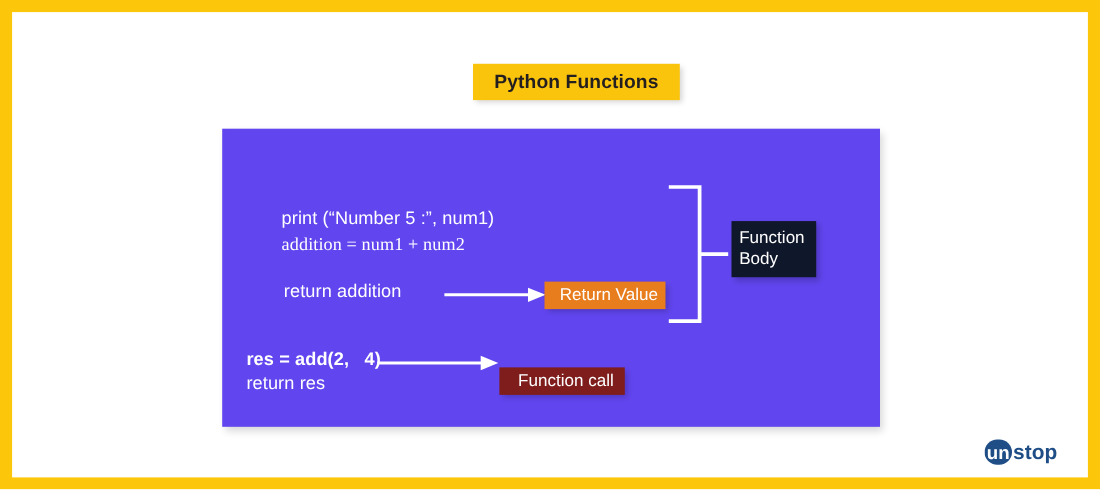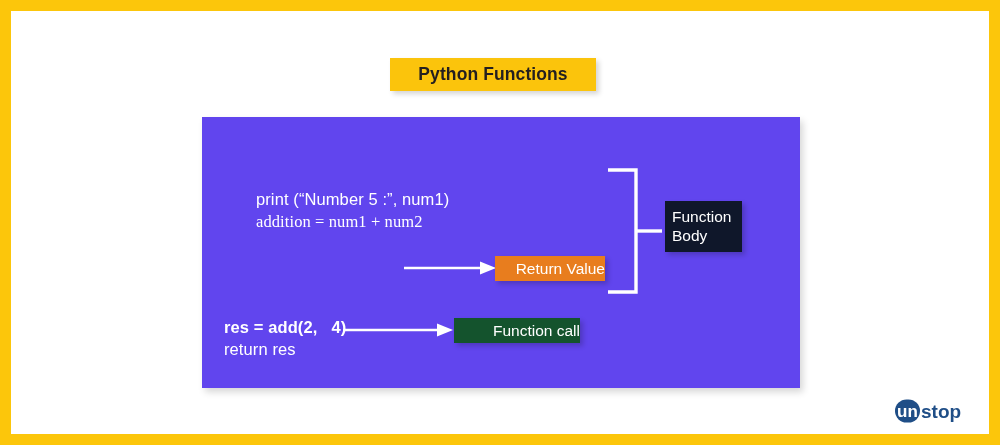--- a/index.html
+++ b/index.html
@@ -24,23 +24,23 @@
     left: 0; top: 0;
     width: 1000px;
     height: 445px;
     box-sizing: border-box;
     border: 11px solid #FCC60B;
     pointer-events: none;
   }
   
   #title-banner {
     position: absolute;
-    left: 390px;
+    left: 430px;
     top: 58px;
-    width: 206px;
+    width: 188px;
     height: 33px;
     background: #FBC40C;
     display: flex;
     align-items: center;
     justify-content: center;
     box-shadow: 3px 3px 5px rgba(0,0,0,0.17);
   }
   #title-banner .title-text {
     font-size: 17.5px;
     font-weight: bold;
@@ -73,40 +73,40 @@
   #code-l3 { left: 256px; top: 212px; font-family: Liberation Serif, serif; }
   #code-l4 { left: 258px; top: 256px; }
   #code-l5 { left: 224px; top: 318px; font-weight: bold; }
   #code-l6 { left: 224px; top: 340px; }
 
   
   .chip {
     position: absolute;
     display: flex;
     align-items: center;
-    justify-content: flex-end;
+    justify-content: center;
     color: #FFFFFF;
     font-size: 15.5px;
     box-shadow: 3px 3px 5px rgba(0,0,0,0.20);
     box-sizing: border-box;
   }
   #chip-return {
     left: 495px;
     top: 256px;
     width: 110px;
     height: 25px;
     background: #E87D1E;
     padding-left: 7px;
   }
   #chip-call {
     left: 454px;
-    top: 318px;
-    width: 126px;
+    top: 334px;
+    width: 114px;
     height: 25px;
-    background: #14532d;
+    background: #7f1d1d;
     padding-left: 7px;
   }
   #chip-body {
     left: 665px;
     top: 201px;
     width: 77px;
     height: 51px;
     background: #0f172a;
     padding-left: 7px;
     flex-direction: column;
@@ -146,20 +146,21 @@
 <div id="canvas">
 
   <div id="code-panel"></div>
 
   <div id="title-banner">
     <span class="title-text">Python Functions</span>
   </div>
 
   <div class="code-line" id="code-l2">print (“Number 5 :”, num1)</div>
   <div class="code-line" id="code-l3">addition = num1 + num2</div>
+  <div class="code-line" id="code-l4">return addition</div>
   <div class="code-line" id="code-l5">res = add(2,   4)</div>
   <div class="code-line" id="code-l6">return res</div>
 
   <svg id="brace" width="62" height="132" viewBox="0 0 62 132">
     <path d="M2 3 H30 V125 H2" fill="none" stroke="#FFFFFF" stroke-width="3.4"></path>
     <path d="M30 64 H56" fill="none" stroke="#FFFFFF" stroke-width="3.4"></path>
   </svg>
 
   <svg class="arrow-svg" id="arrow-return" width="96" height="18" viewBox="0 0 96 18">
     <path d="M0 9 H78" stroke="#FFFFFF" stroke-width="2.6" fill="none"></path>

